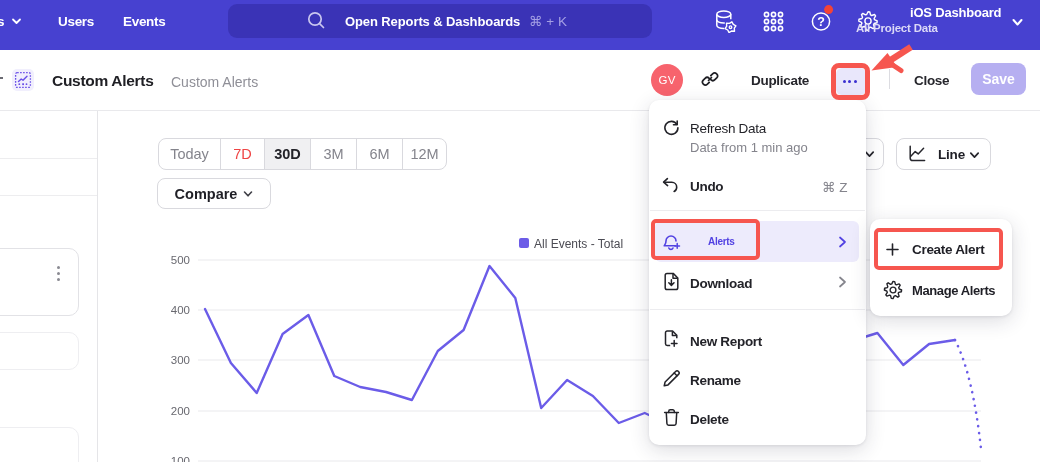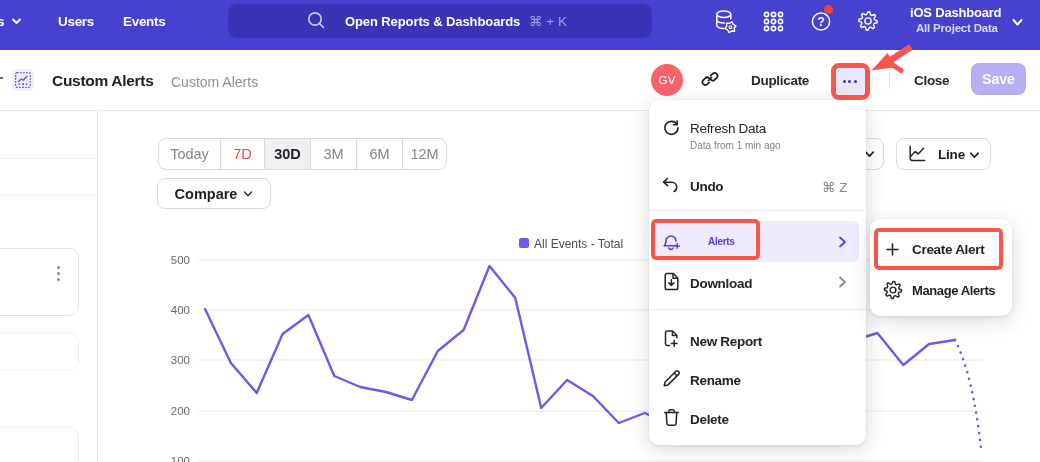--- a/index.html
+++ b/index.html
@@ -49,21 +49,21 @@
   <circle cx="11" cy="17.5" r="8.6" stroke="#fff" stroke-width="1.5"></circle>
   <text x="11" y="22" font-size="12.5" font-weight="700" fill="#fff" text-anchor="middle" font-family="Liberation Sans">?</text>
   <circle cx="18.6" cy="5.6" r="4.5" fill="#f44336"></circle>
 </svg>
 <svg class="abs" style="z-index:4;left:857px;top:10px;" width="22" height="22" viewBox="0 0 22 22" fill="none">
   <path d="M11.0 1.8 L12.8 2.0 L13.5 4.9 L14.7 5.5 L17.5 4.5 L18.6 5.9 L17.1 8.5 L17.5 9.7 L20.2 11.0 L20.0 12.8 L17.1 13.5 L16.5 14.7 L17.5 17.5 L16.1 18.6 L13.5 17.1 L12.3 17.5 L11.0 20.2 L9.2 20.0 L8.5 17.1 L7.3 16.5 L4.5 17.5 L3.4 16.1 L4.9 13.5 L4.5 12.3 L1.8 11.0 L2.0 9.2 L4.9 8.5 L5.5 7.3 L4.5 4.5 L5.9 3.4 L8.5 4.9 L9.7 4.5 Z" stroke="#fff" stroke-width="1.4" stroke-linejoin="round"></path>
   <circle cx="11" cy="11" r="3.1" stroke="#fff" stroke-width="1.4"></circle>
 </svg>
 
 <div class="abs" style="z-index:4;left:910px;top:5px;color:#fff;font-size:13px;font-weight:700;letter-spacing:-0.2px;">iOS Dashboard</div>
-<div class="abs" style="z-index:4;left:916px;top:22px;color:#dcd9f7;font-size:11.5px;font-weight:700;letter-spacing:-0.2px;">All Project Data</div>
+<div class="abs" style="z-index:4;left:856px;top:22px;color:#dcd9f7;font-size:11.5px;font-weight:700;letter-spacing:-0.2px;">All Project Data</div>
 <svg class="abs" style="z-index:4;left:1011px;top:16px;" width="13" height="13" viewBox="0 0 13 13">
     <path d="M2.5 4 L6.5 8.5 L10.5 4" stroke="#fff" stroke-width="2" fill="none" stroke-linecap="round" stroke-linejoin="round"></path>
   </svg>
 
 <div class="abs" style="left:0;top:50px;width:1040px;height:61px;background:#fff;border-bottom:1px solid #e9e9ec;"></div>
 <div class="abs" style="left:0;top:76.5px;width:3px;height:2px;background:#6a6a72;"></div>
 <div class="abs" style="left:12px;top:69px;width:22px;height:22px;background:#f1effd;border-radius:5px;"></div>
 <svg class="abs" style="left:14px;top:71px;" width="18" height="18" viewBox="0 0 18 18" fill="none">
   <rect x="1.6" y="1.6" width="14.8" height="14.8" rx="1.5" stroke="#6a50e8" stroke-width="1.3" stroke-dasharray="1.6 1.4"></rect>
   <path d="M4.5 10.5 L7.2 8 L9 9.3 L13 5.2" stroke="#6a50e8" stroke-width="1.4" stroke-linecap="round" stroke-linejoin="round"></path>
@@ -151,21 +151,21 @@
 </svg>
 
 <div class="abs" style="left:649px;top:100px;width:217px;height:345px;background:#fff;border-radius:10px;box-shadow:0 5px 20px rgba(35,35,60,0.16), 0 1px 3px rgba(35,35,60,0.1);z-index:10;"></div>
 <div class="abs" style="z-index:11;left:0;top:0;">
 
   <svg class="abs" style="left:661px;top:118px;" width="19" height="19" viewBox="0 0 19 19" fill="none" stroke="#232329" stroke-width="1.6" stroke-linecap="round">
     <path d="M16.2 3.1 v3.7 h-3.7" stroke-linejoin="round"></path>
     <path d="M15.9 6.4 a6.5 6.5 0 1 0 1.0 3.3"></path>
   </svg>
   <div class="abs" style="left:690px;top:121px;color:#232329;font-size:13.5px;font-weight:400;letter-spacing:-0.3px;">Refresh Data</div>
-  <div class="abs" style="left:690px;top:140px;color:#84848c;font-size:10px;">Data from 1 min ago</div>
+  <div class="abs" style="left:690px;top:140px;color:#84848c;font-size:13px;">Data from 1 min ago</div>
 
   <svg class="abs" style="left:661px;top:176px;" width="19" height="19" viewBox="0 0 19 19" fill="none" stroke="#232329" stroke-width="1.6" stroke-linecap="round" stroke-linejoin="round">
     <path d="M6.4 2.6 L2.6 6.2 L6.6 9.6"></path>
     <path d="M3.2 6.3 h7.6 a4.9 4.9 0 0 1 4.9 4.9 c0 2.2 -1.2 3.6 -2.6 4.3"></path>
   </svg>
   <div class="abs" style="left:690px;top:179px;color:#232329;font-size:13.5px;font-weight:700;letter-spacing:-0.3px;">Undo</div>
   <div class="abs" style="left:822px;top:179px;color:#84848c;font-size:13.5px;">⌘ Z</div>
   <div class="abs" style="left:650px;top:210px;width:215px;height:1px;background:#ececef;"></div>
 
   <div class="abs" style="left:655px;top:221px;width:204px;height:41px;background:#edebfc;border-radius:6px;"></div>

